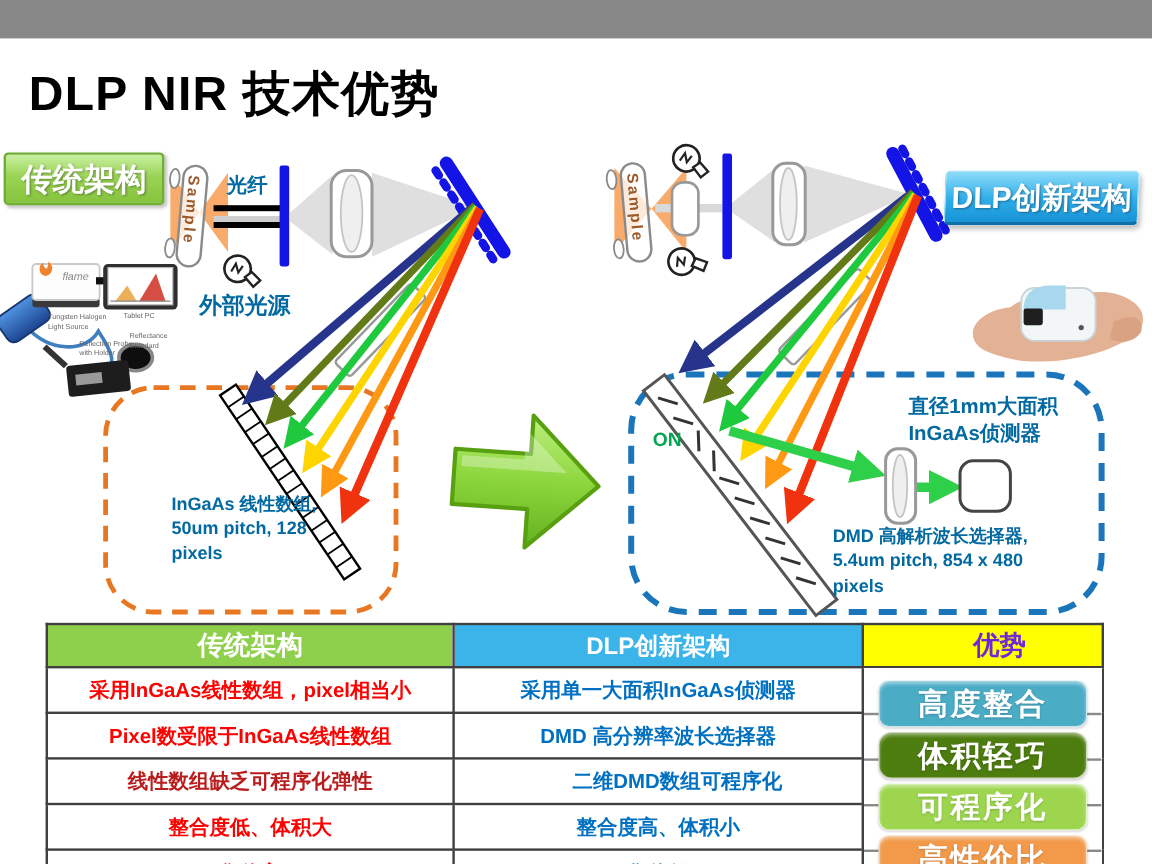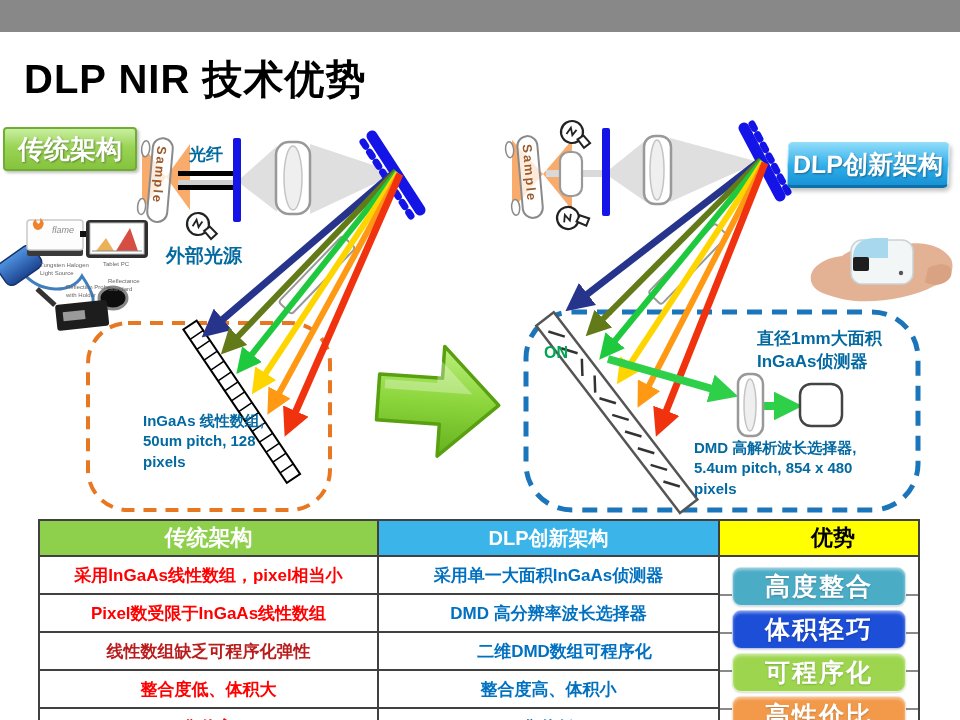--- a/index.html
+++ b/index.html
@@ -30,21 +30,21 @@
   }
   .tiny{position:absolute;font-size:6px;color:#666;white-space:pre-line;line-height:1.25;}
   
   #cmp-table{
     position:absolute;left:38px;top:487px;width:880px;border-collapse:collapse;table-layout:fixed;
     background:#fff;
   }
   #cmp-table th,#cmp-table td{border:2px solid #404040;text-align:center;vertical-align:middle;
     white-space:nowrap;overflow:hidden;padding:0;}
   #cmp-table th{height:34px;font-size:22px;font-weight:bold;color:#fff;}
-  #cmp-table th.th-dark{color:#000000;padding-left:28px;}
+  #cmp-table th.th-dark{color:#6d28d9;padding-left:28px;}
   #cmp-table td{height:36px;font-size:17px;font-weight:bold;}
   td.adv-cell{position:relative;background:#fff;}
   .adv-lines div{position:absolute;left:0;right:0;height:2px;background:#8a8a8a;}
   .adv-wrap{position:relative;display:flex;flex-direction:column;align-items:center;
     justify-content:center;gap:4px;height:100%;}
   .adv{
     width:172px;height:37px;border-radius:9px;display:flex;align-items:center;justify-content:center;
     color:#fff;font-size:25px;font-weight:bold;letter-spacing:2px;
     border:1px solid rgba(255,255,255,.7);text-shadow:0 1px 2px rgba(0,0,0,.2);
     box-shadow:inset 0 2px 3px rgba(255,255,255,.45), 0 1px 2px rgba(0,0,0,.15);
@@ -295,21 +295,21 @@
   <div class="tiny" style="left:103px;top:229px;">Tablet PC</div>
   <div class="tiny" style="left:40px;top:230px;">Tungsten Halogen
 Light Source</div>
   <div class="tiny" style="left:108px;top:246px;">Reflectance
 Standard</div>
   <div class="tiny" style="left:66px;top:252px;">Reflection Probe
 with Holder</div>
   <div class="tiny" style="left:52px;top:193px;font-size:9px;color:#8a8a8a;font-style:italic;">flame</div>
 
   <div class="sample-txt" style="left:522px;top:112px;transform:rotate(-5deg);">Sample</div>
-  <div class="lbl" style="left: 544px; top: 310px; font-size: 16px; color: rgb(0, 166, 81);">ON</div>
+  <div class="lbl" style="left: 544px; top: 325px; font-size: 16px; color: rgb(0, 166, 81);">ON</div>
   <div class="lbl" style="left:757px;top:296px;font-size:17px;">直径1mm大面积
 InGaAs侦测器</div>
   <div class="lbl" style="left:694px;top:406px;font-size:15px;">DMD 高解析波长选择器,
 5.4um pitch, 854 x 480
 pixels</div>
 
   <table id="cmp-table">
     <colgroup>
         <col style="width:339px">
         <col style="width:341px">
@@ -328,21 +328,21 @@
         <td style="color: rgb(0, 112, 192);">采用单一大面积InGaAs侦测器</td>
         <td class="adv-cell" rowspan="5">
           <div class="adv-lines">
             <div style="top:37px"></div>
               <div style="top:75px"></div>
               <div style="top:113px"></div>
               <div style="top:151px"></div>
           </div>
           <div class="adv-wrap">
             <div class="adv" style="background: rgb(75, 172, 198); text-align: center;">高度整合</div>
-            <div class="adv" style="background: #1d4ed8;">体积轻巧</div>
+            <div class="adv" style="background: #4d7c0f; border-radius: 11px;">体积轻巧</div>
             <div class="adv" style="background: rgb(157, 214, 78);">可程序化</div>
             <div class="adv" style="background: rgb(242, 153, 74);">高性价比</div>
           </div>
         </td>
       </tr>
       <tr>
         <td style="color: rgb(255, 0, 0);">Pixel数受限于InGaAs线性数组</td>
         <td style="color: rgb(0, 112, 192);">DMD 高分辨率波长选择器</td>
       </tr>
       <tr>

